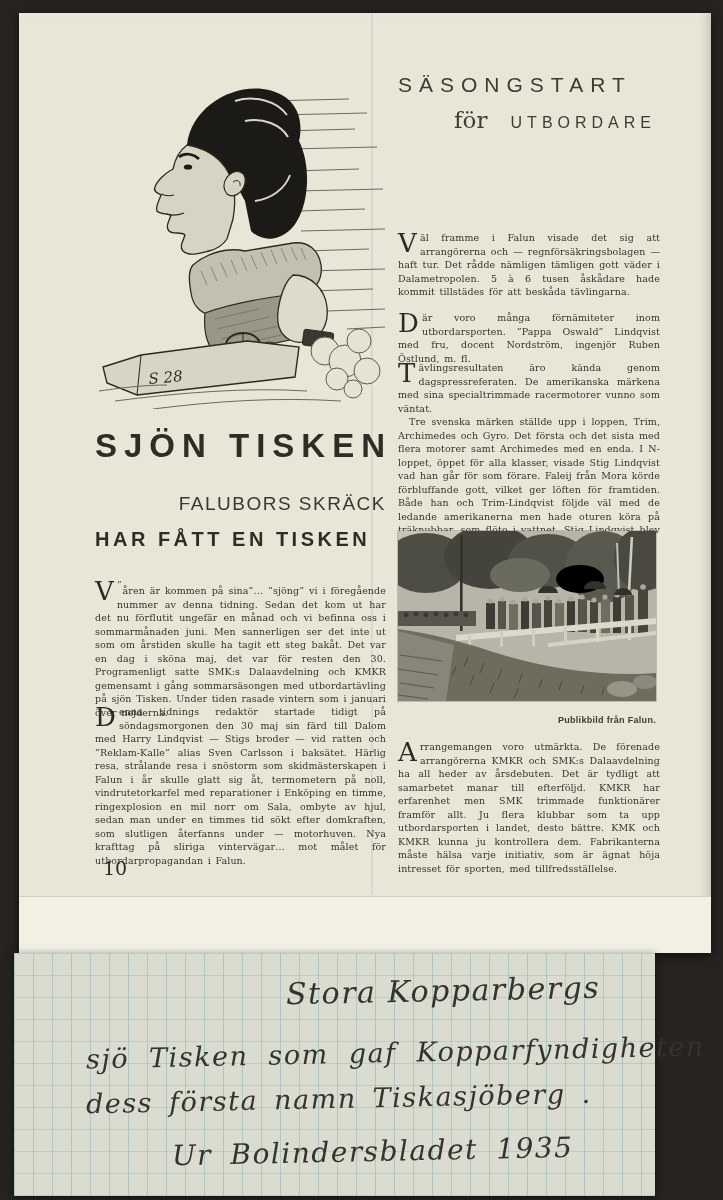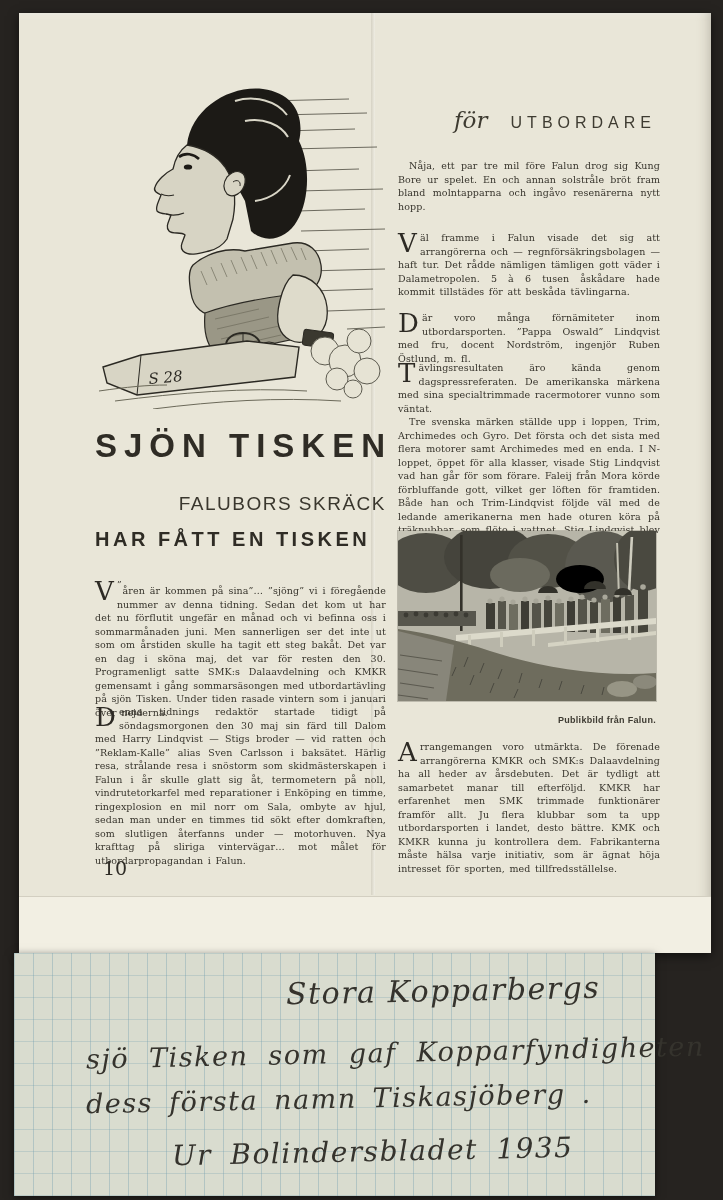--- a/index.html
+++ b/index.html
@@ -29,21 +29,21 @@
 
   
   .kicker1{
     position:absolute;left:379px;top:60px;width:262px;
     font-family:"Liberation Sans", sans-serif;
     font-size:21px;letter-spacing:7px;color:#3e3b31;white-space:nowrap;
   }
   .kicker2{
     position:absolute;left:379px;top:94px;width:258px;text-align:right;white-space:nowrap;
   }
-  .kicker2 .it{font-family:"DejaVu Serif", serif;font-style:italic;font-size:23px;color:#3e3b31;}
+  .kicker2 .it{font-family:"DejaVu Serif", serif;font-size:23px;color:#3e3b31;}
   .kicker2 .caps{font-family:"Liberation Sans", sans-serif;font-size:16px;letter-spacing:5px;color:#3e3b31;margin-left:18px;}
 
   .body-text{
     position:absolute;margin:0;
     font-family:"DejaVu Serif", serif;
     font-size:9.5px;line-height:13.5px;
     text-align:justify;color:#37342c;
     word-spacing:1.4px;letter-spacing:.1px;
   }
   .rcol{left:379px;width:262px;}
@@ -193,26 +193,26 @@
         <circle cx="240" cy="300" r="11"></circle>
           <circle cx="256" cy="310" r="9"></circle>
       </g>
       <g stroke="#6b6959" stroke-width="1" fill="none">
         <path d="M18,322 C80,314 150,308 210,312"></path>
         <path d="M56,330 C120,322 180,318 244,322"></path>
         <path d="M2,312 C30,308 50,306 70,306"></path>
       </g>
     </svg>
 
+    <div class="kicker1">SÄSONGSTART</div>
     <div class="kicker2">
       <span class="it">för</span>
       <span class="caps">UTBORDARE</span>
     </div>
 
-    <p class="body-text rcol indent" style="top:146px;">Nåja, ett par tre mil före Falun drog sig Kung Bore ur spelet. En och annan solstråle bröt fram bland molntapparna och ingåvo resenärerna nytt hopp.</p>
 
     <p class="body-text rcol" style="top:218px;">
       <span class="cap">V</span><span>äl framme i Falun visade det sig att arrangörerna och — regnförsäkringsbolagen — haft tur. Det rådde nämligen tämligen gott väder i Dalametropolen. 5 à 6 tusen åskådare hade kommit tillstädes för att beskåda tävlingarna.</span>
     </p>
 
     <p class="body-text rcol" style="top:298px;">
       <span class="cap">D</span><span>är voro många förnämiteter inom utbordarsporten. ”Pappa Oswald” Lindqvist med fru, docent Nordström, ingenjör Ruben Östlund, m. fl.</span>
     </p>
 
     <div class="body-text rcol stack" style="top:348px;">

